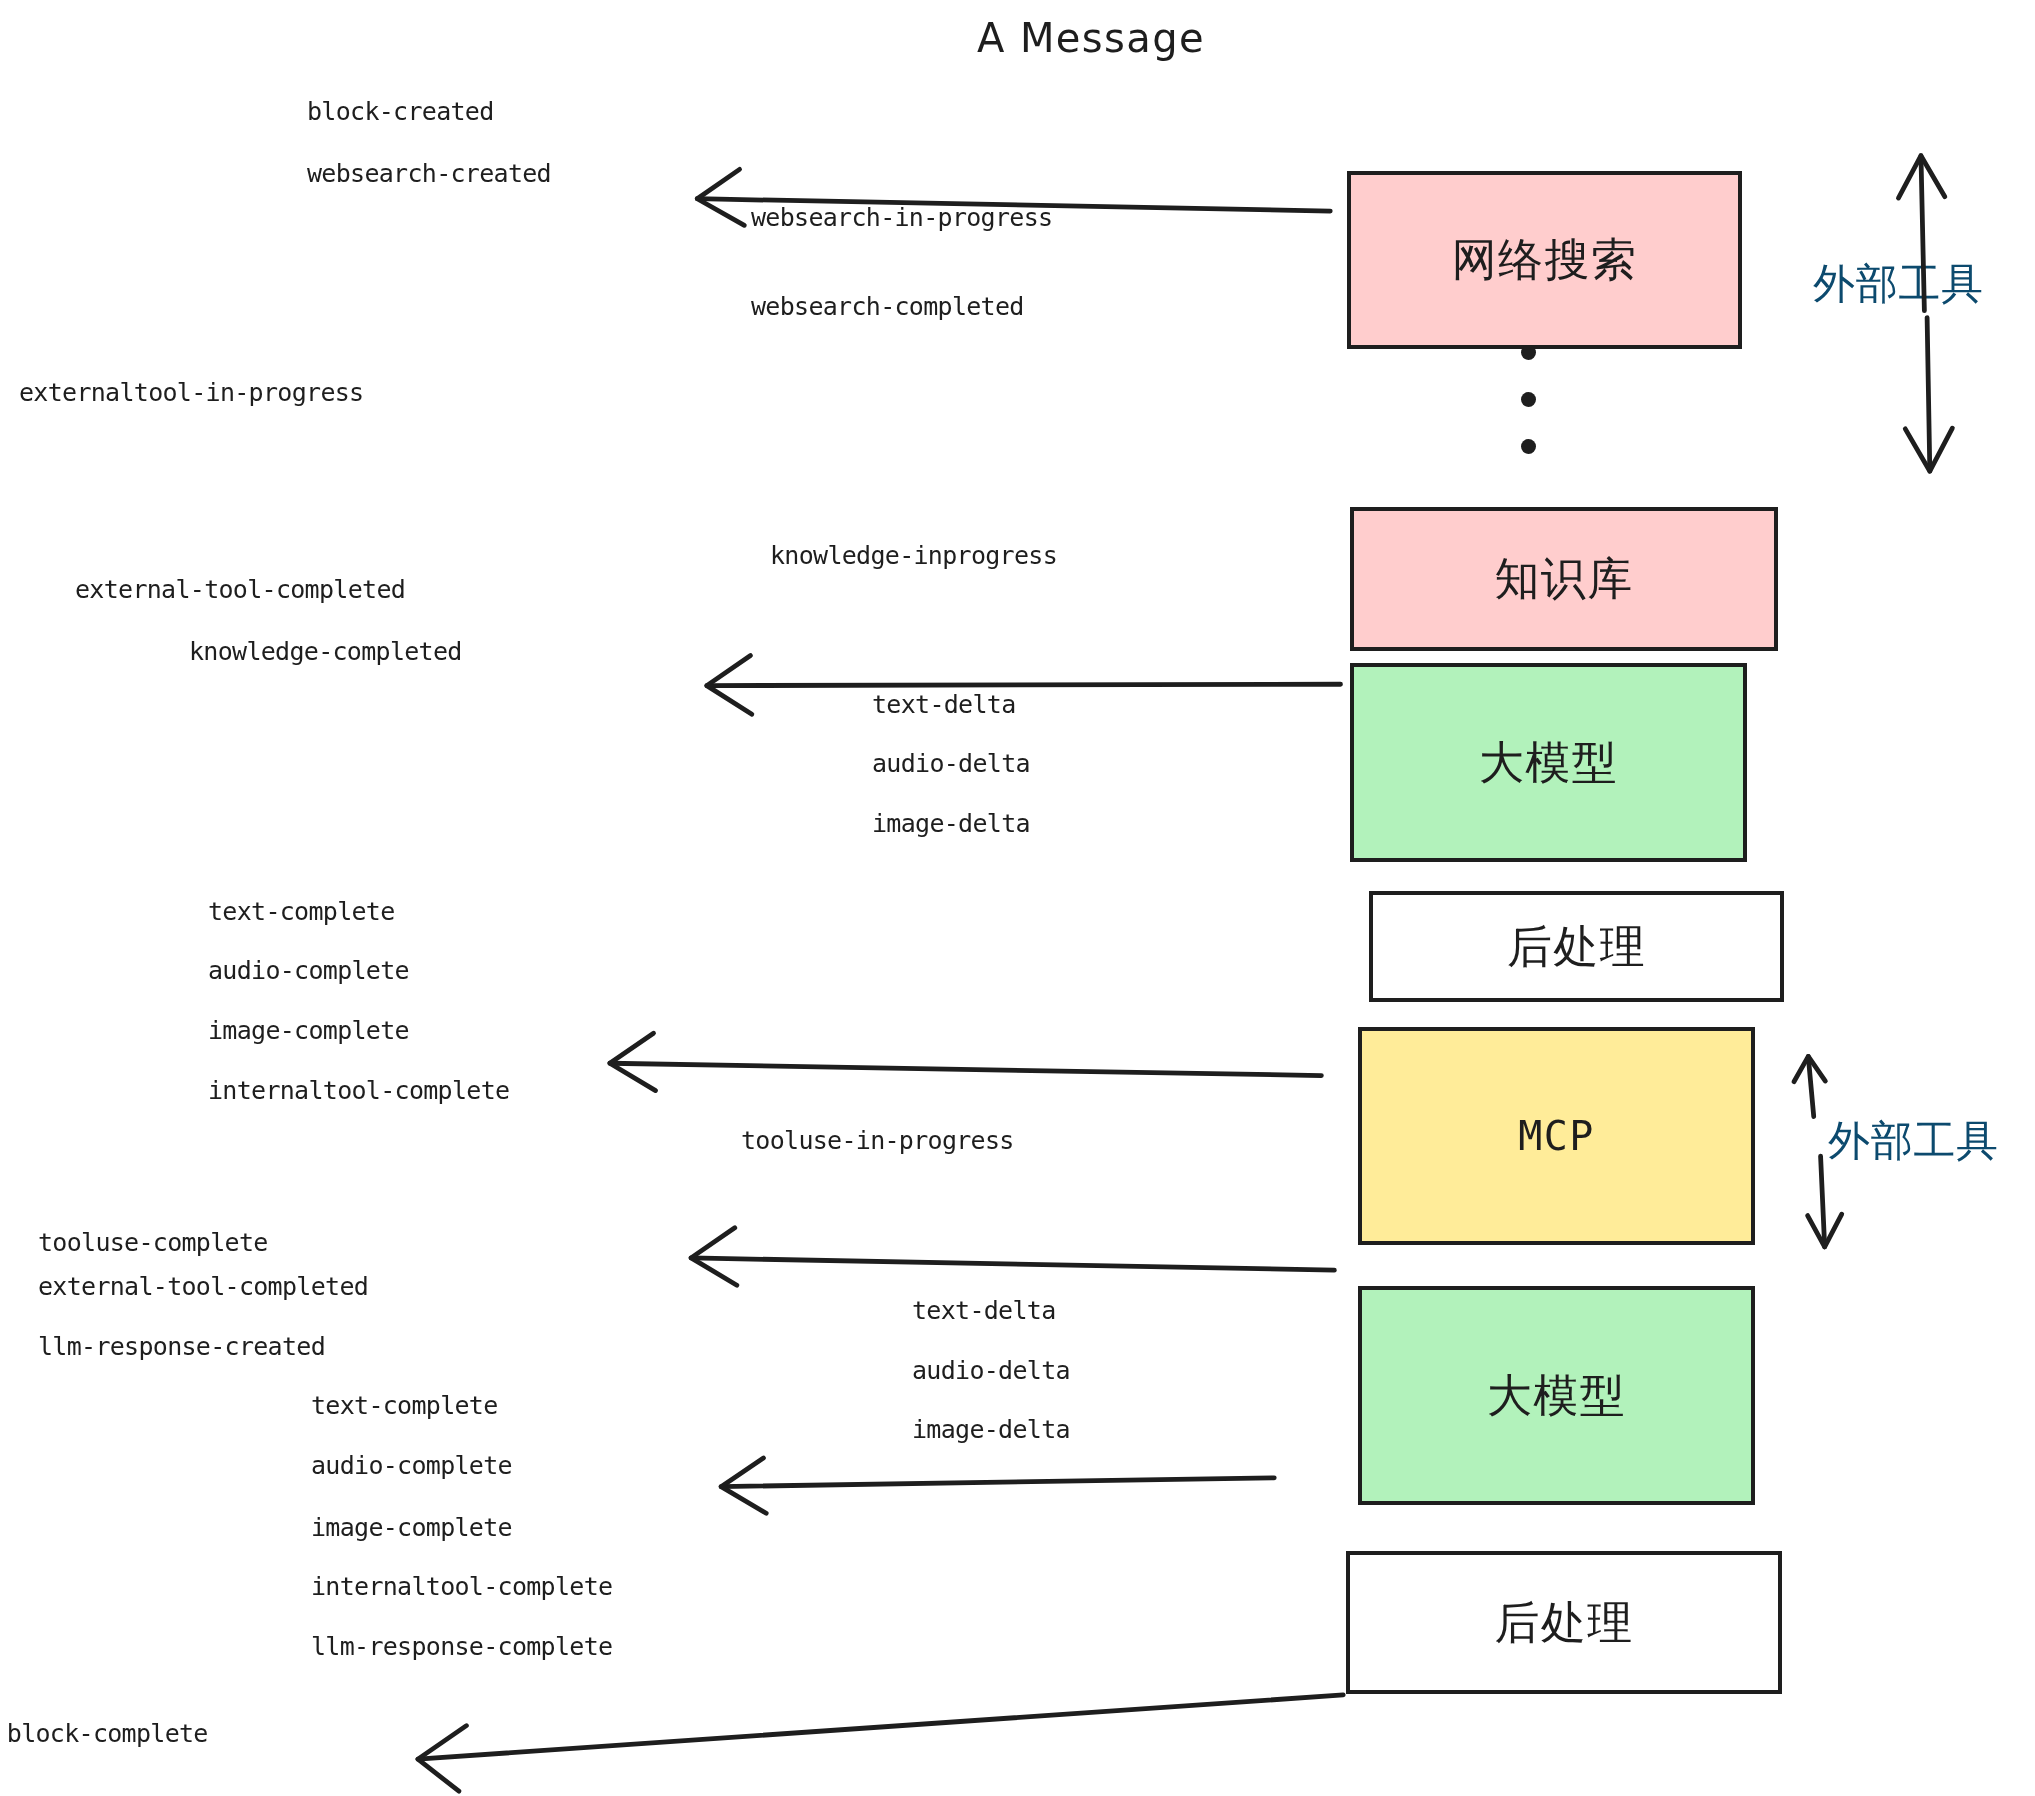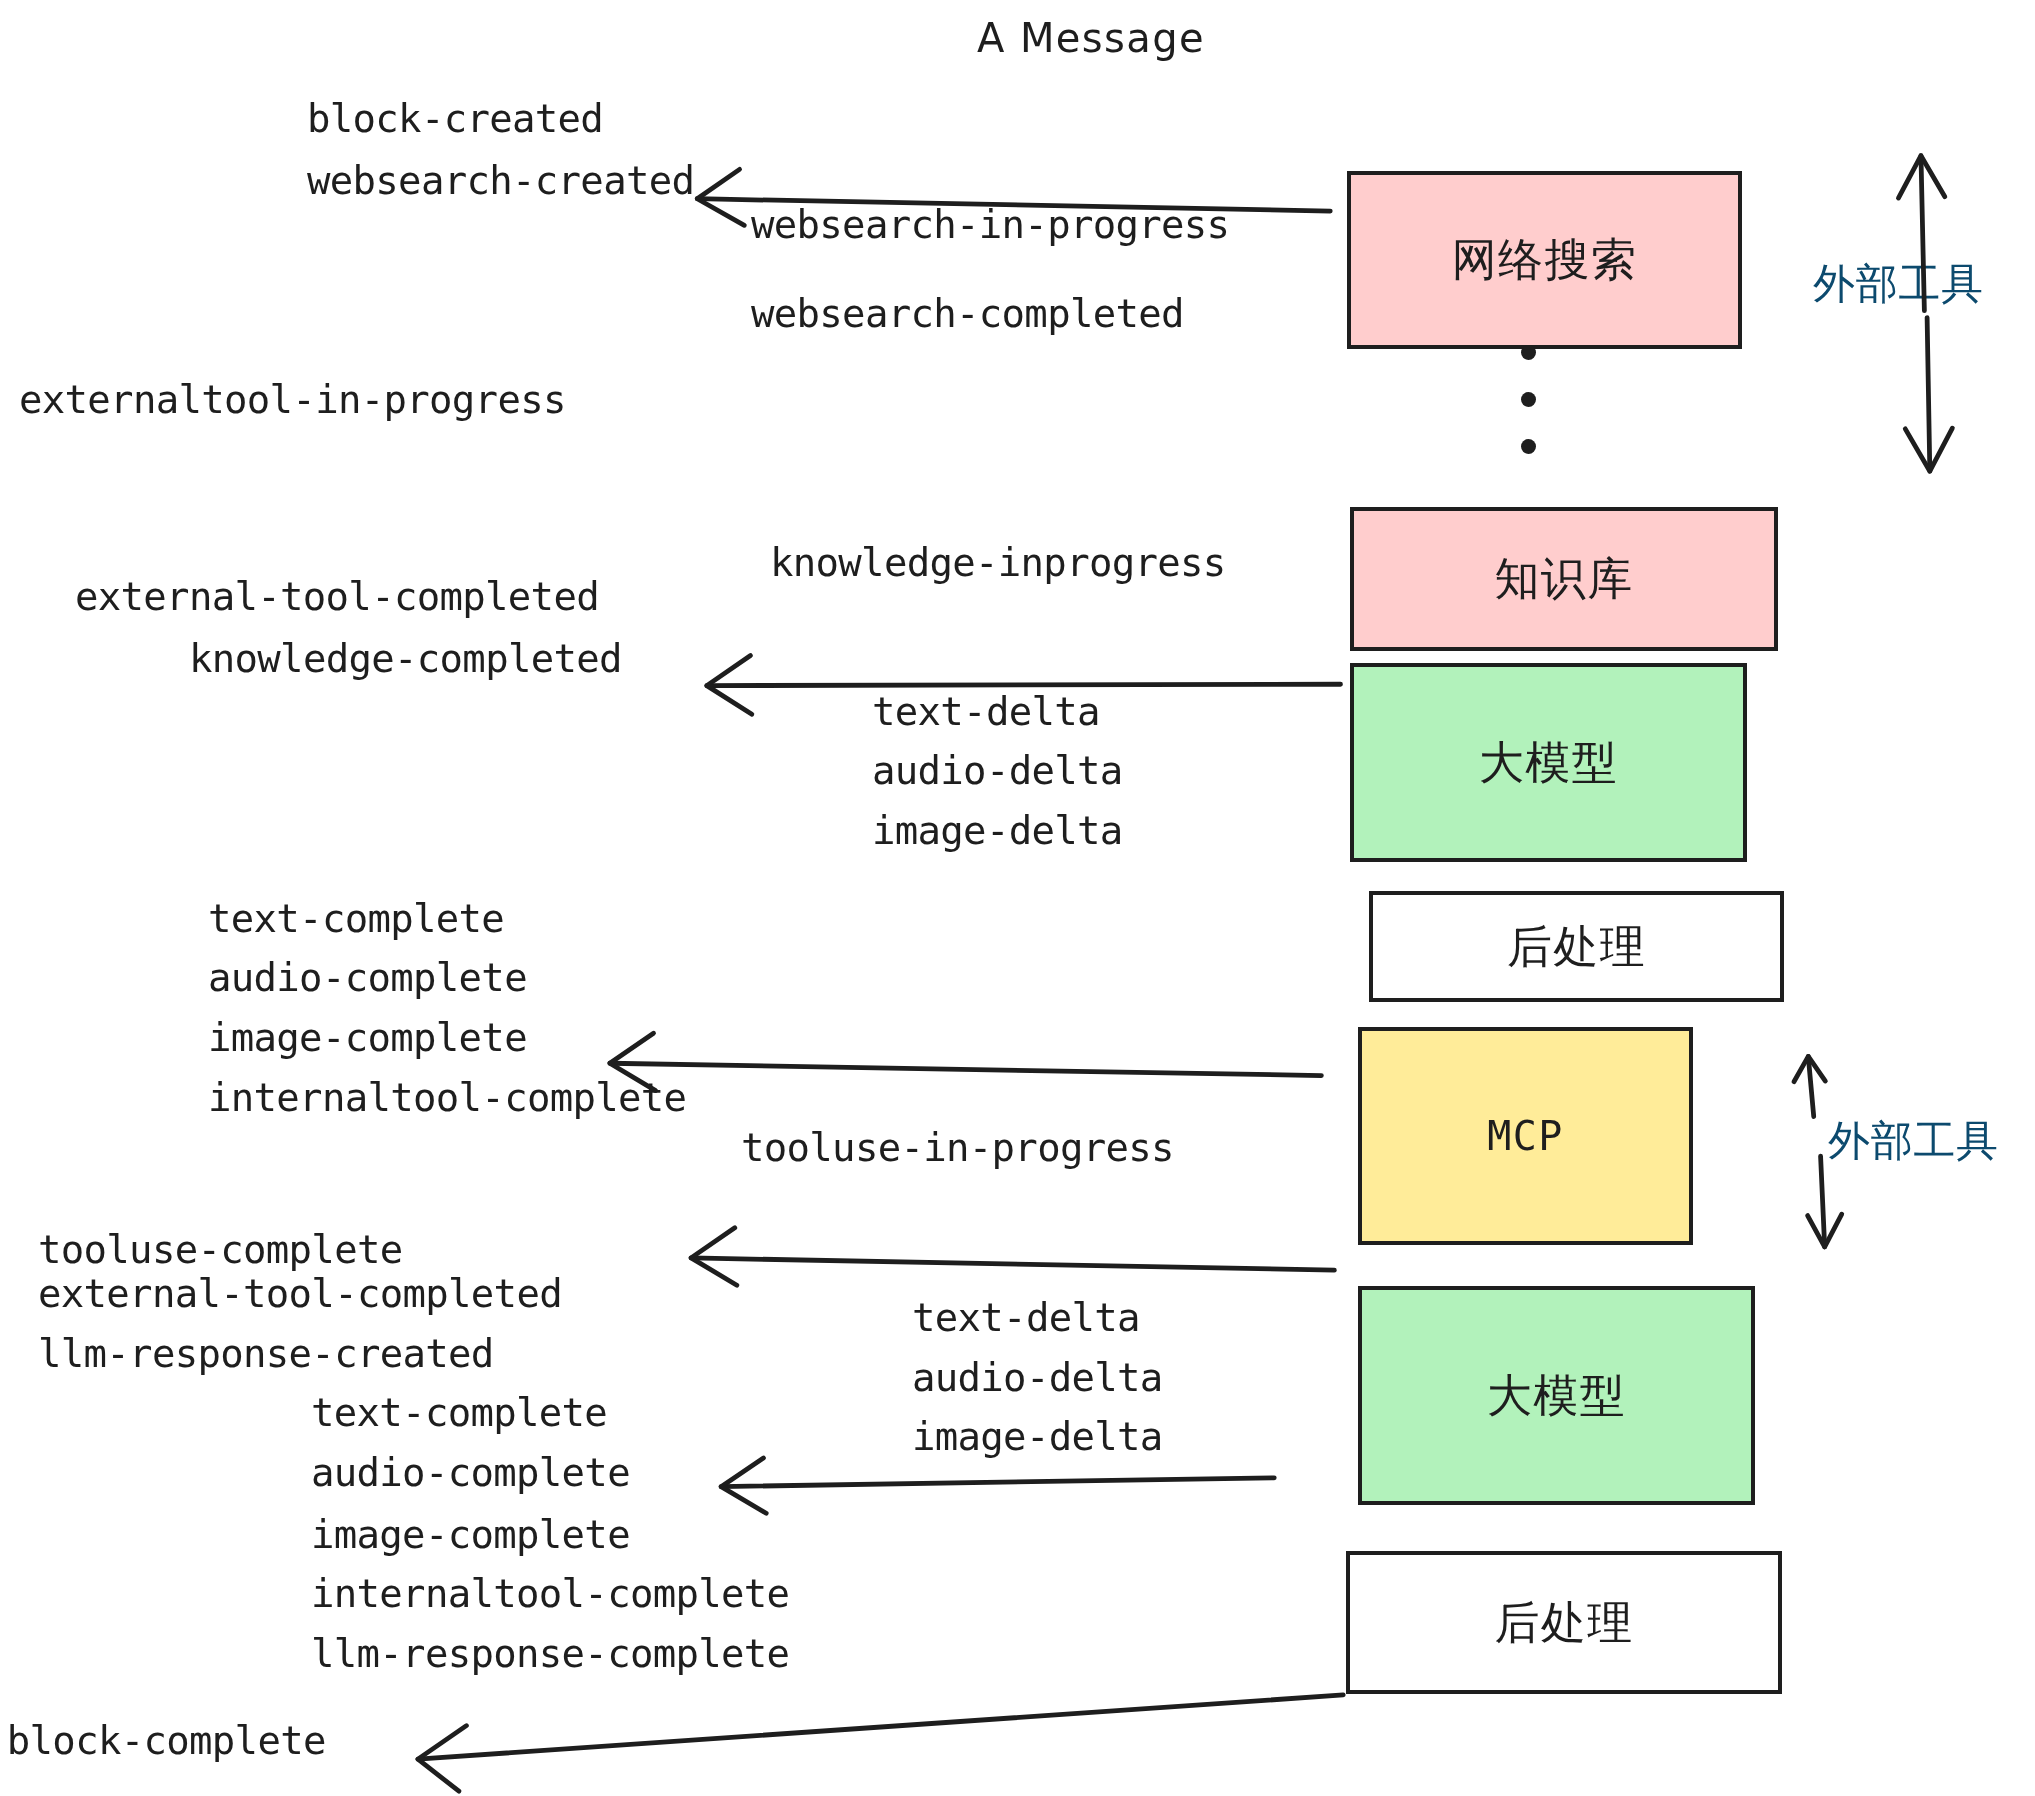--- a/index.html
+++ b/index.html
@@ -6,21 +6,21 @@
   #stage{
     position:relative;
     width:2035px;height:1796px;
     background:#ffffff;
     overflow:hidden;
     font-family:"DejaVu Sans Mono", monospace;
   }
   .evt{
     position:absolute;
     font-family:"DejaVu Sans Mono","Liberation Mono",monospace;
-    font-size:39px;
+    font-size:25px;
     line-height:1.0;
     color:#1e1e1e;
     white-space:pre;
     letter-spacing:-0.7px;
   }
   .title{
     position:absolute;
     font-family:"DejaVu Sans","Liberation Sans",sans-serif;
     font-size:40px;
     color:#1e1e1e;
@@ -93,21 +93,21 @@
   </div>
 
   <div class="node" style="left:1350px;top:663px;width:397px;height:199px;background:#b2f2bb;">
     <span>大模型</span>
   </div>
 
   <div class="node" style="left:1369px;top:891px;width:415px;height:111px;background:#ffffff;">
     <span>后处理</span>
   </div>
 
-  <div class="node mono" style="left:1358px;top:1027px;width:335px;height:218px;background:#ffec99;justify-content:center;">
+  <div class="node mono" style="left:1358px;top:1027px;width:397px;height:218px;background:#ffec99;justify-content:center;">
     <span>MCP</span>
   </div>
 
   <div class="node" style="left:1358px;top:1286px;width:397px;height:219px;background:#b2f2bb;">
     <span>大模型</span>
   </div>
 
   <div class="node" style="left:1346px;top:1551px;width:436px;height:143px;background:#ffffff;">
     <span>后处理</span>
   </div>

